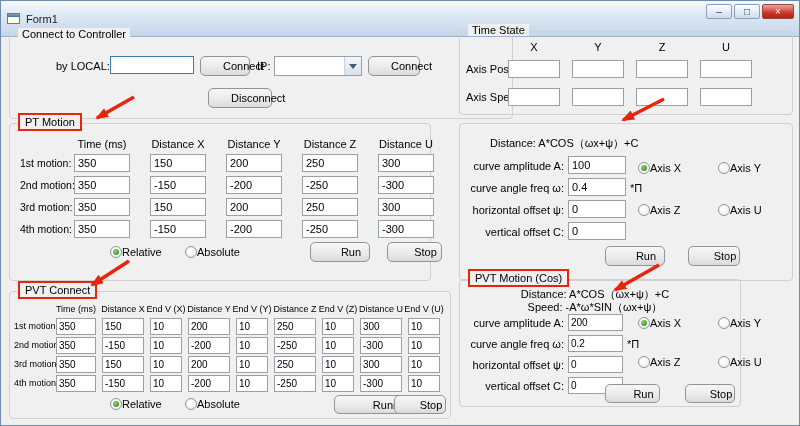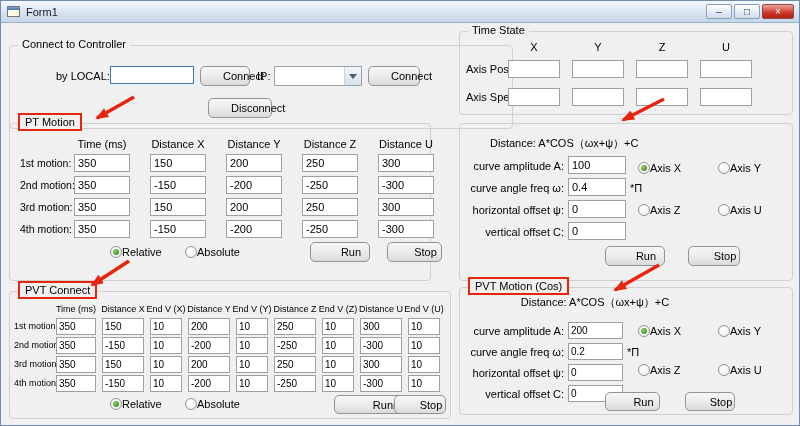--- a/index.html
+++ b/index.html
@@ -1,21 +1,21 @@
 <!DOCTYPE html>
 <html><head>
 <meta charset="utf-8">
 <style>
   * { margin:0; padding:0; box-sizing:border-box; }
   html,body { width:800px; height:426px; }
   body { font-family:"Liberation Sans", sans-serif; background:#fff; }
 
   .window { position:relative; width:800px; height:426px; border:1px solid #6e8cae; background:#f0f0f0; overflow:hidden; }
 
-  .titlebar { position:absolute; top:0; left:0; right:0; height:22px;
+  .titlebar { position:absolute; top:0; left:0; right:0; height:36px;
     background:linear-gradient(#f4f9fd,#d9e5f2 50%,#c5d6ea); border-bottom:1px solid #9ab1c9;
     display:flex; align-items:center; padding:0 6px; }
   .title-icon { width:13px; height:11px; border:1px solid #777; background:#fdfbe8; position:relative; }
   .title-icon::before { content:""; position:absolute; top:0; left:0; right:0; height:3px; background:linear-gradient(#7ba7d7,#3c6ea5); }
   .title-text { font-size:11px; color:#1a1a1a; margin-left:6px; }
   .win-controls { position:absolute; right:5px; top:3px; display:flex; gap:2px; }
   .win-btn { width:26px; height:15px; font-size:10px; line-height:13px; text-align:center;
     border:1px solid #8aa0b8; border-radius:2px; background:linear-gradient(#fdfeff,#cfdded); color:#2b3a4a; cursor:default; }
   .win-btn.close { width:32px; background:linear-gradient(#f0a49c,#cf3527 60%,#b02215); color:#fff; border-color:#8c4a43; }
 
@@ -59,21 +59,21 @@
   <div class="titlebar">
     <div class="title-icon"></div>
     <div class="title-text">Form1</div>
     <div class="win-controls">
       <div class="win-btn">–</div>
       <div class="win-btn">□</div>
       <div class="win-btn close">×</div>
     </div>
   </div>
 
-  <div class="group" style="left:8px;top:44px;width:504px;height:84px;">
+  <div class="group" style="left:8px;top:34px;width:504px;height:84px;">
     <span class="gtitle">Connect to Controller</span>
     <span class="lbl" style="left:46px;top:24px;">by LOCAL:</span>
     <input class="tb focus" style="left: 100px; top: 20px; width: 84px;" value="">
     <button class="btn" style="left:190px;top:20px;width:50px;">Connect</button>
     <span class="lbl" style="left:247px;top:24px;">IP:</span>
     <div class="combo" style="left:264px;top:20px;width:88px;">
       <span class="val"></span>
       <span class="arrow-zone">
           <span class="tri-down"></span>
         </span>
@@ -243,23 +243,24 @@
       <span>Relative</span>
     </div>
     <div class="radio" style="left:175px;top:106px;" data-checked="false">
       <span class="dot"></span>
       <span>Absolute</span>
     </div>
     <button class="btn" style="left:324px;top:103px;width:82px;height:19px;">Runn</button>
     <button class="btn" style="left:384px;top:103px;width:52px;height:19px;">Stop</button>
   </div>
 
-  <div class="group" style="left:458px;top:286px;width:334px;height:128px;">
+  <div class="group" style="left:458px;top:278px;width:282px;height:128px;">
     <span class="gtitle red-boxed">PVT Motion (Cos)</span>
     <span class="col-h" style="left:10px;top:7px;width:250px;">Distance: A*COS（ωx+ψ）+C</span>
+    <span class="col-h" style="left:10px;top:20px;width:250px;">Speed: -A*ω*SIN（ωx+ψ）</span>
 
     <span class="lbl right" style="left:4px;top:37px;width:100px;">curve amplitude A:</span>
     <input class="tb small" style="left: 108px; top: 34px; width: 55px;" value="200">
     <span class="lbl right" style="left:4px;top:58px;width:100px;">curve angle freq ω:</span>
     <input class="tb small" style="left: 108px; top: 55px; width: 55px;" value="0.2">
     <span class="lbl" style="left:167px;top:58px;">*Π</span>
     <span class="lbl right" style="left:4px;top:79px;width:100px;">horizontal offset ψ:</span>
     <input class="tb small" style="left: 108px; top: 76px; width: 55px;" value="0">
     <span class="lbl right" style="left:4px;top:100px;width:100px;">vertical offset C:</span>
     <input class="tb small" style="left: 108px; top: 97px; width: 55px;" value="0">

